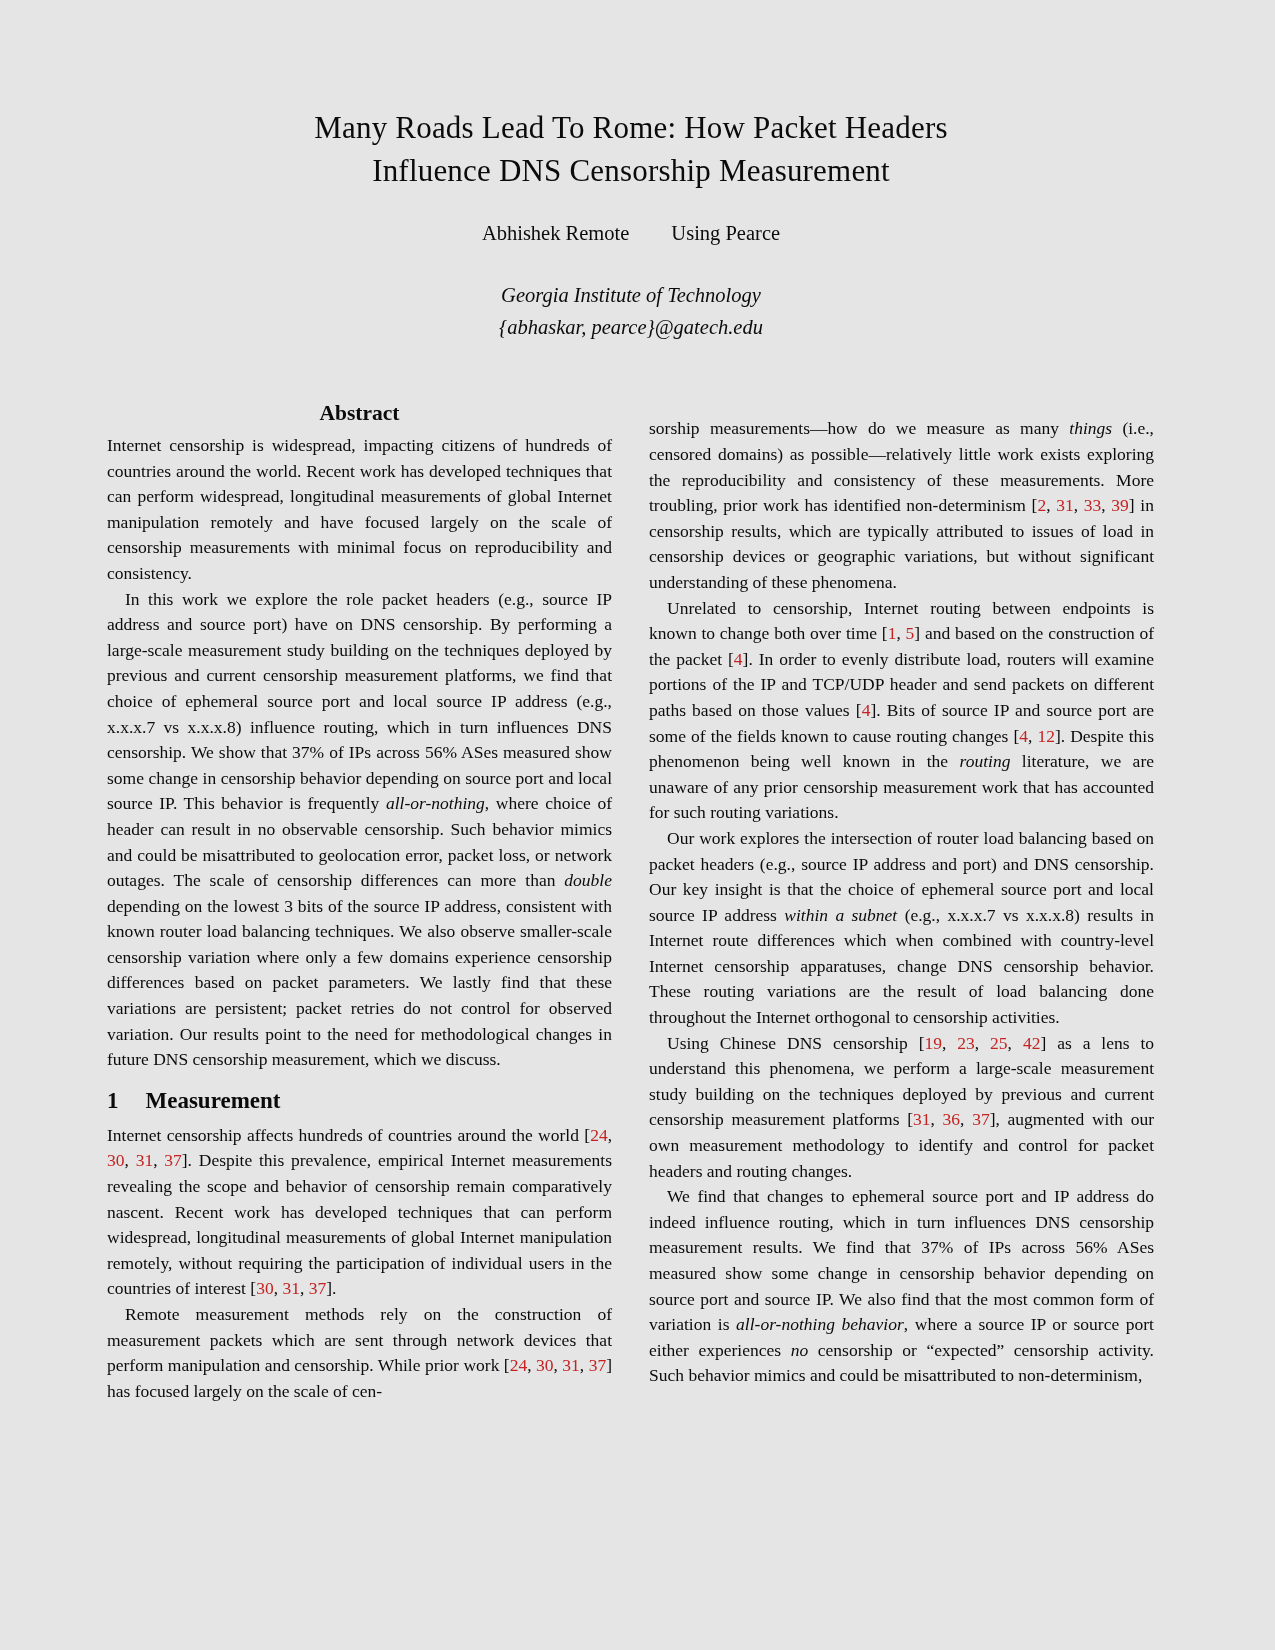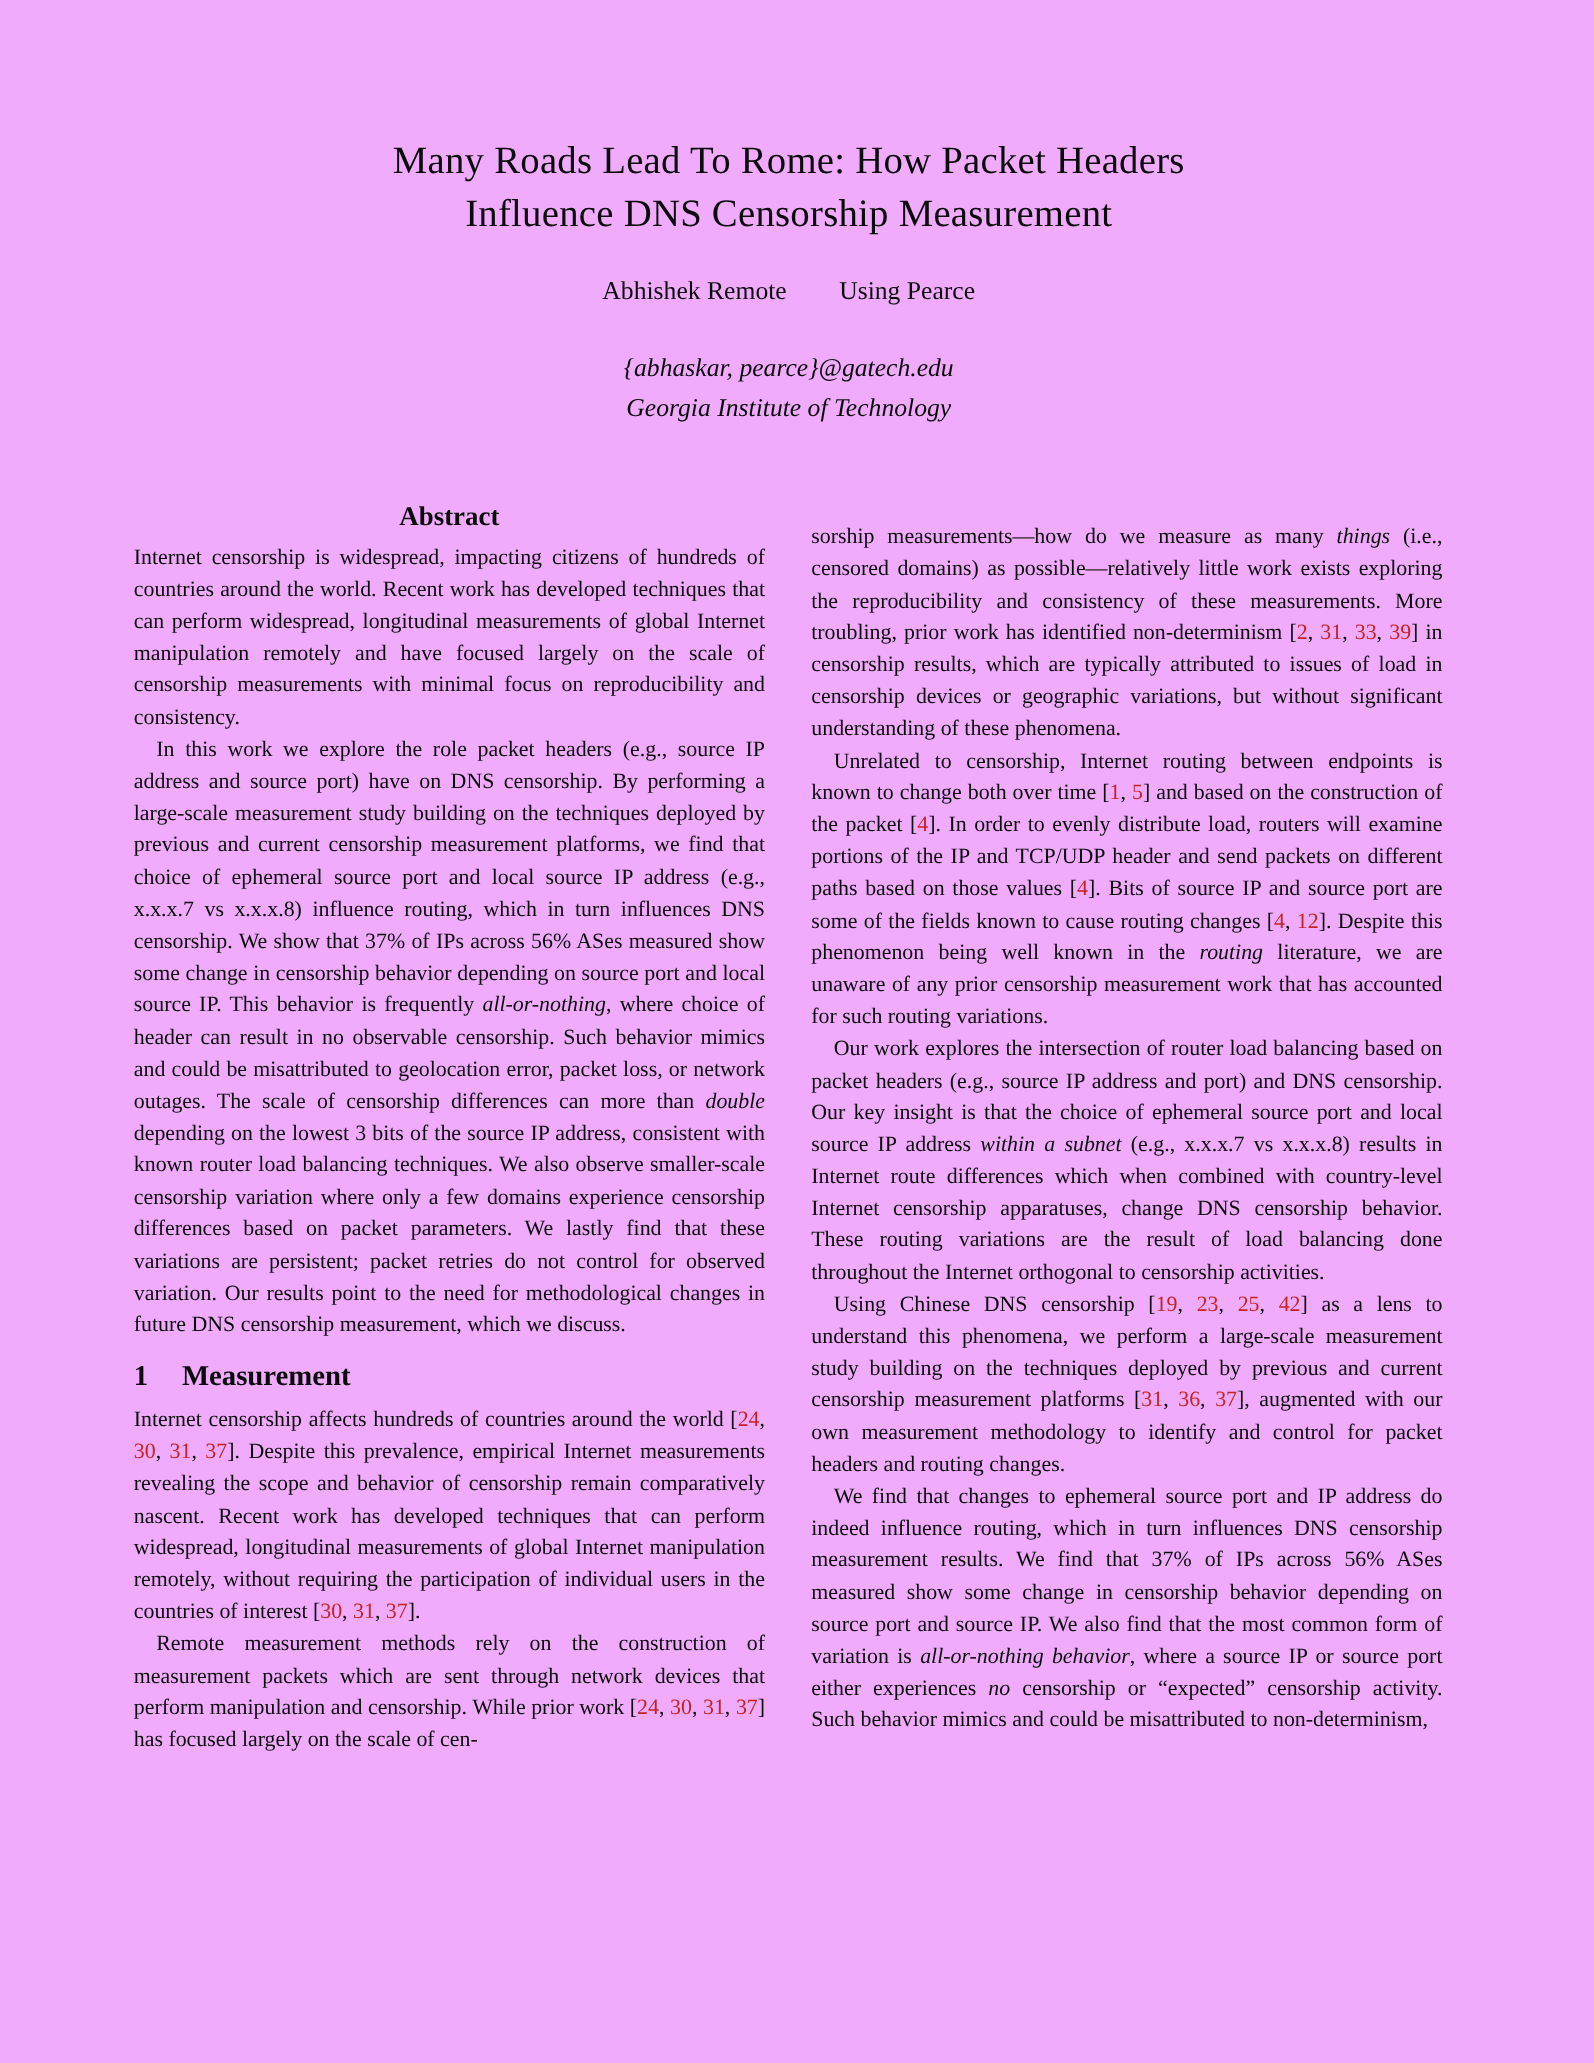--- a/index.html
+++ b/index.html
@@ -1,20 +1,20 @@
 <!DOCTYPE html>
 <html lang="en" style="--cite-color: #c42322;"><head>
 <meta charset="utf-8">
 <style>
   html, body { margin: 0; padding: 0; background: #ffffff; }
   .page {
     position: relative;
     width: 1275px;
     height: 1650px;
-    background: #f0abfc;
+    background: #e5e5e5;
     color: #0b0b0b;
     font-family: "Liberation Serif", serif;
     overflow: hidden;
     margin: 0 auto;
   }
   header { padding: 106px 120px 0 107px; text-align: center; }
   h1.title {
     margin: 0;
     font-size: 31px;
     font-weight: normal;
@@ -71,22 +71,22 @@
 <div class="page">
   <header>
     <h1 class="title">
       <span>Many Roads Lead To Rome: How Packet Headers</span><br>
       <span>Influence DNS Censorship Measurement</span>
     </h1>
     <div class="authors">
       <span>Abhishek Remote</span><span class="author-gap"></span><span>Using Pearce</span>
     </div>
     <div class="affiliation">
+      <div>Georgia Institute of Technology</div>
       <div>{abhaskar, pearce}@gatech.edu</div>
-      <div>Georgia Institute of Technology</div>
     </div>
   </header>
 
   <div class="columns">
     <div class="col">
       <h2 class="abstract-heading">Abstract</h2>
       <div>
           <p class="body-par"><span>Internet censorship is widespread, impacting citizens of hundreds of countries around the world. Recent work has developed techniques that can perform widespread, longitudinal measurements of global Internet manipulation remotely and have focused largely on the scale of censorship measurements with minimal focus on reproducibility and consistency.</span></p>
           <p class="body-par indent"><span>In this work we explore the role packet headers (e.g., source IP address and source port) have on DNS censorship. By performing a large-scale measurement study building on the techniques deployed by previous and current censorship measurement platforms, we find that choice of ephemeral source port and local source IP address (e.g., x.x.x.7 vs x.x.x.8) influence routing, which in turn influences DNS censorship. We show that 37% of IPs across 56% ASes measured show some change in censorship behavior depending on source port and local source IP. This behavior is frequently </span><em>all-or-nothing</em><span>, where choice of header can result in no observable censorship. Such behavior mimics and could be misattributed to geolocation error, packet loss, or network outages. The scale of censorship differences can more than </span><em>double</em><span> depending on the lowest 3 bits of the source IP address, consistent with known router load balancing techniques. We also observe smaller-scale censorship variation where only a few domains experience censorship differences based on packet parameters. We lastly find that these variations are persistent; packet retries do not control for observed variation. Our results point to the need for methodological changes in future DNS censorship measurement, which we discuss.</span></p>
         </div>

